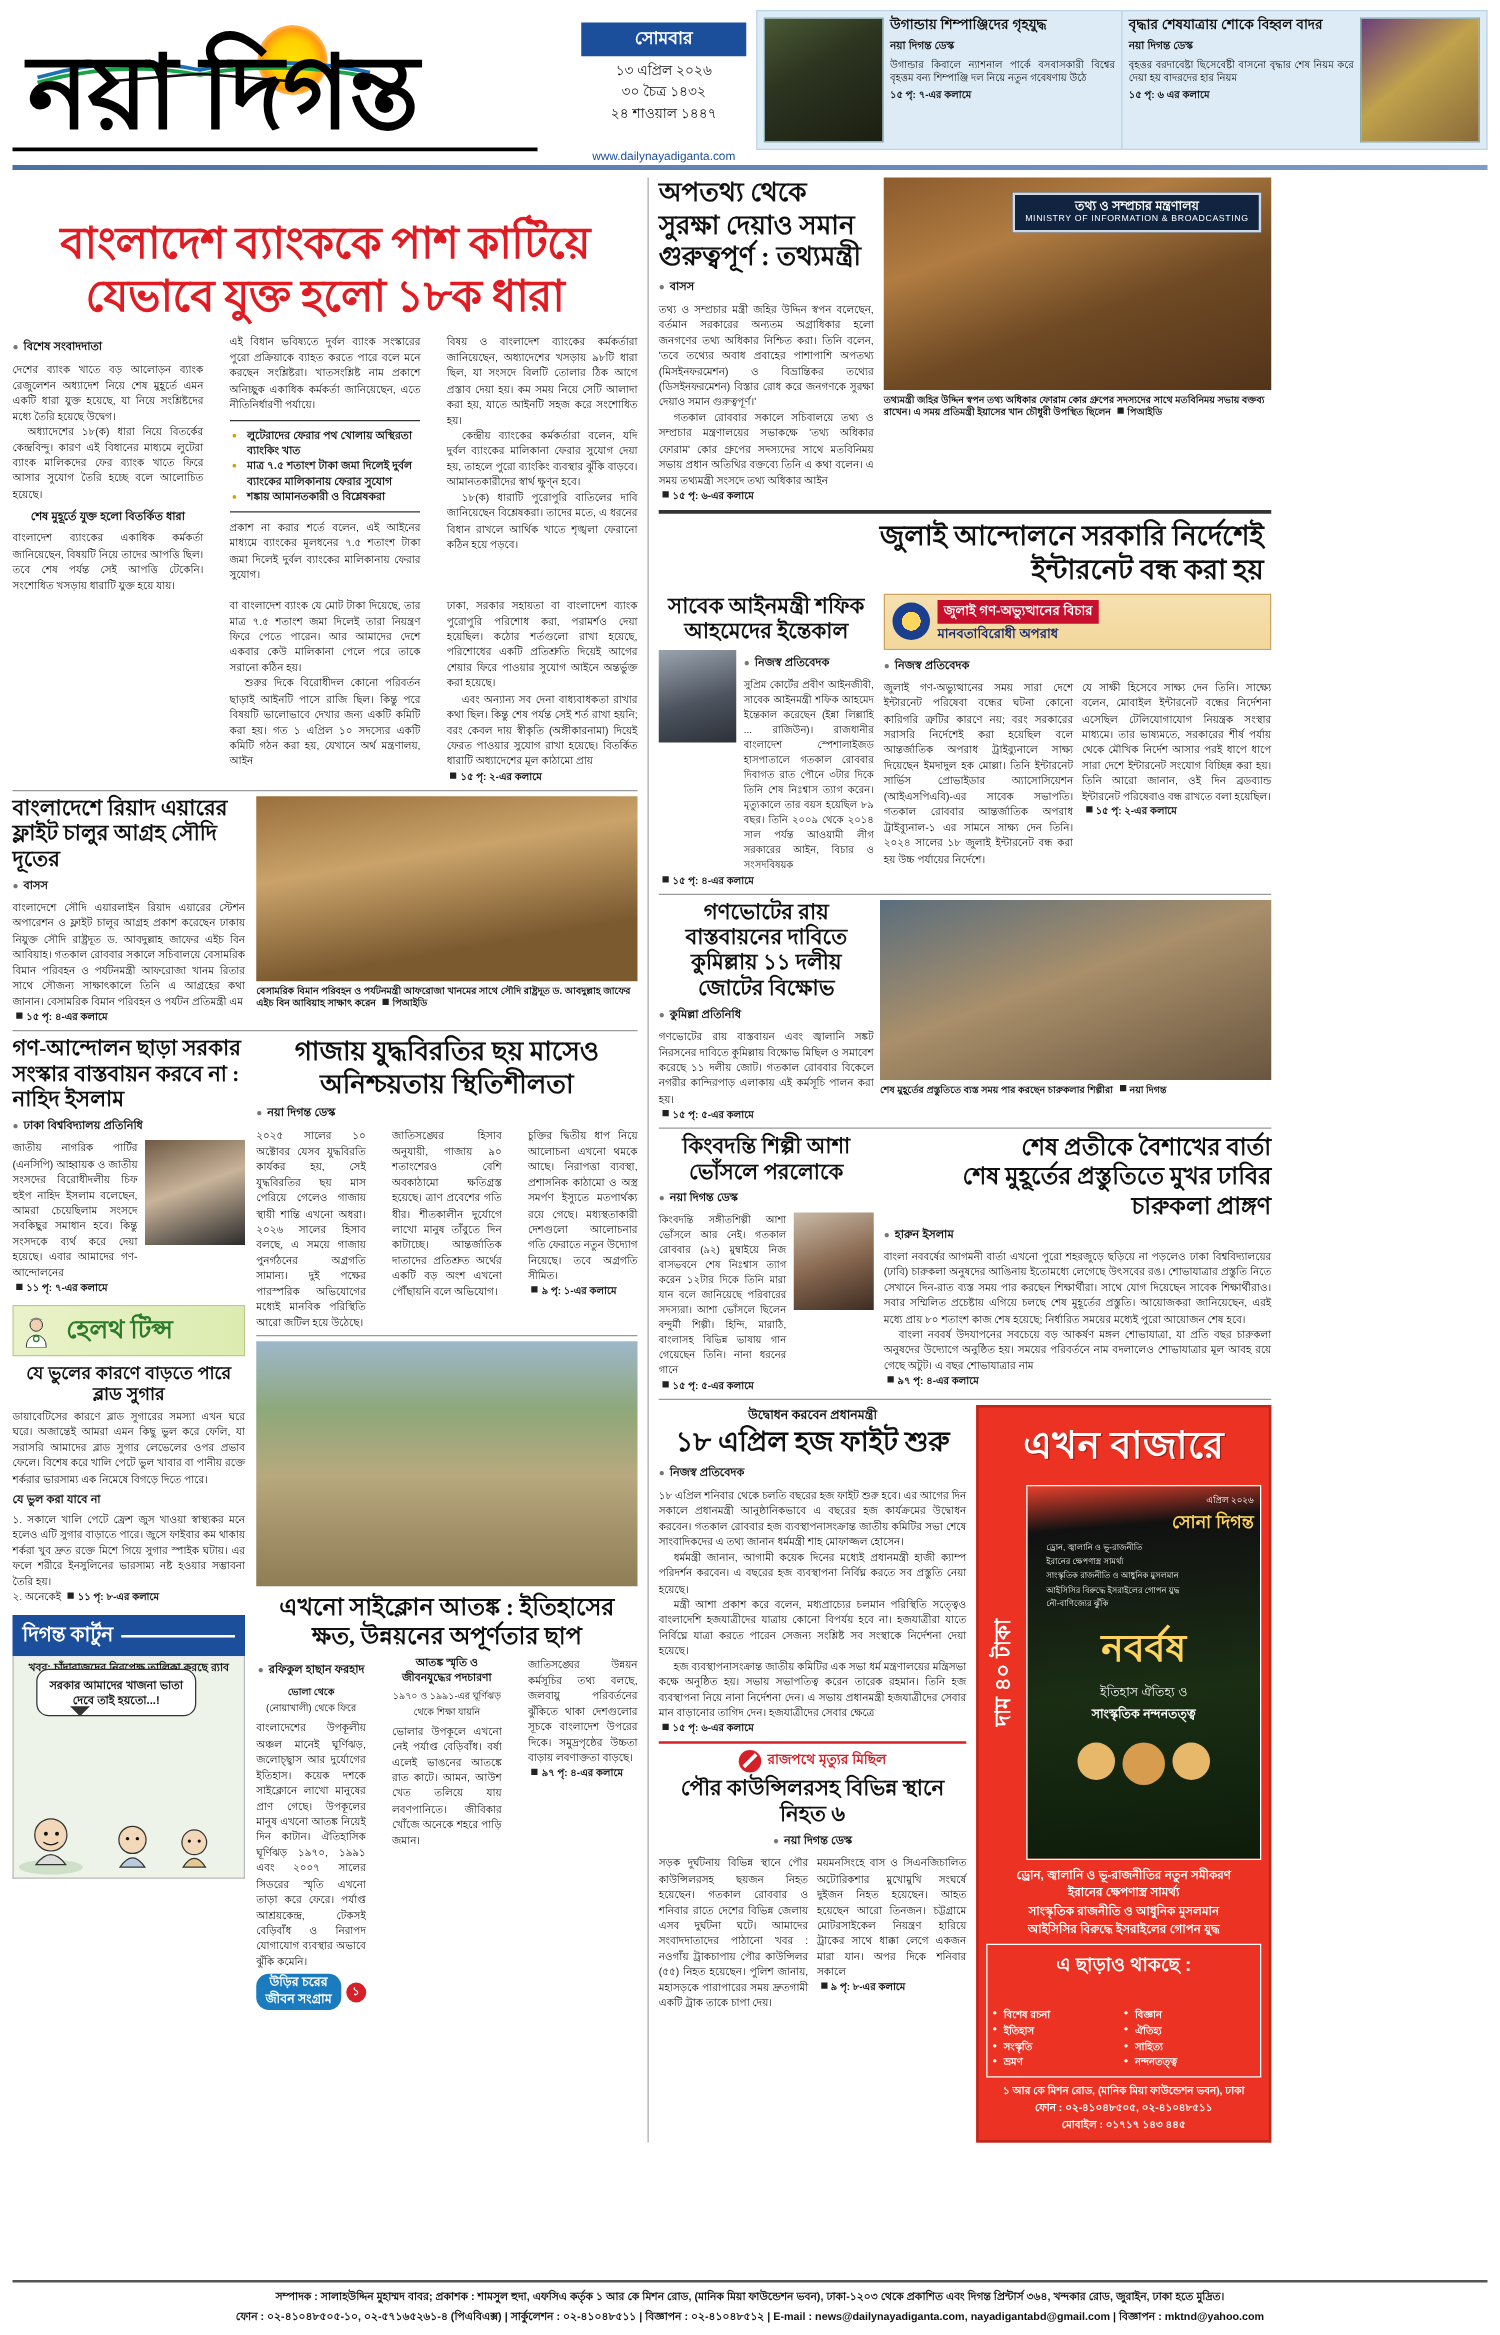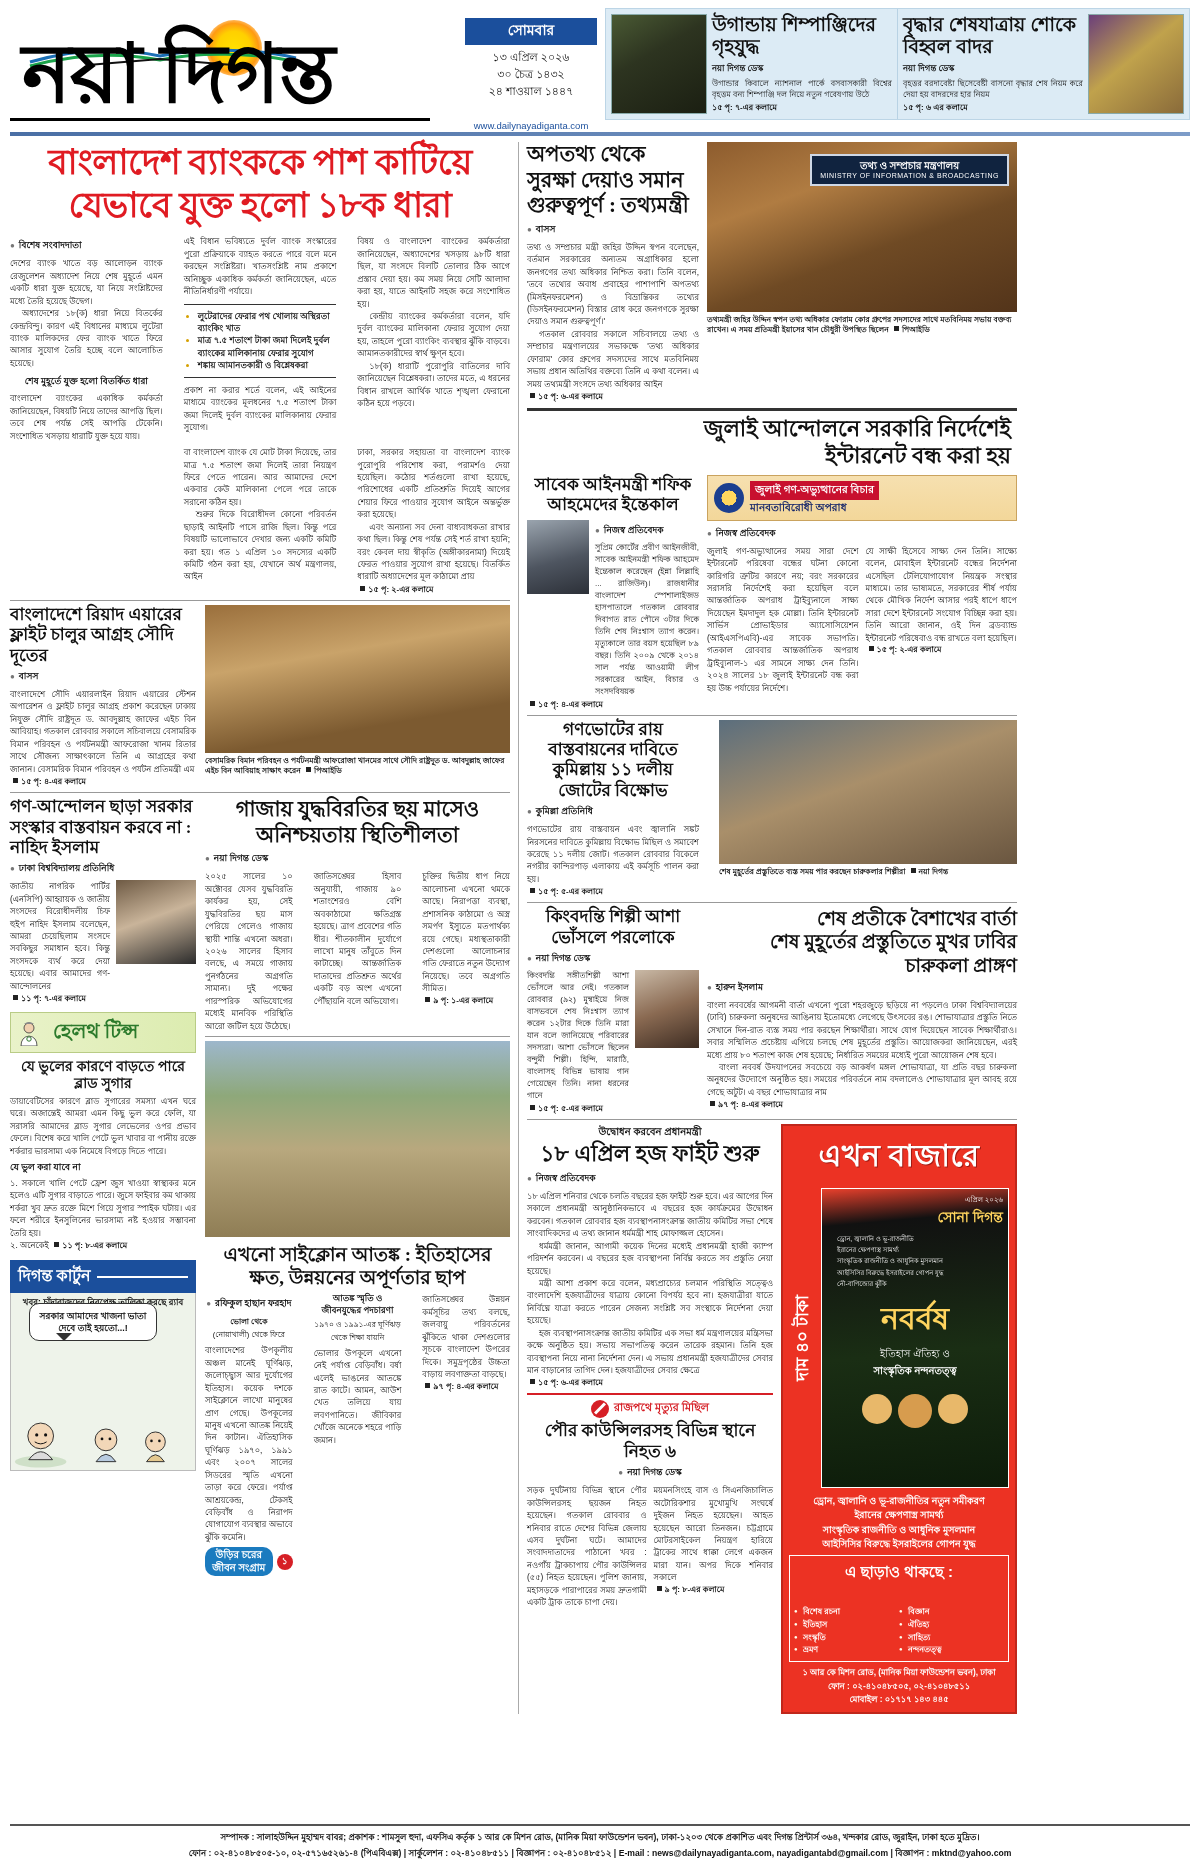--- a/index.html
+++ b/index.html
@@ -32,21 +32,21 @@
   .day-badge { background: #1b4f9c; color: #fff; font-size: 14px; font-weight: bold; padding: 2px 0 3px; margin-bottom: 4px; }
   .site-url { font-size: 9.5px; color: #1b4f9c; margin-top: 19px; }
   .mh-divider { width: 8px; }
 
   
   .topstrip { flex: 1; background: #dcebf5; border: 1px solid #bcd5e6; display: flex; height: 112px; }
   .ts-item { display: flex; gap: 5px; padding: 5px; flex: 1; }
   .ts-item + .ts-item { border-left: 1px solid #b8d2e4; }
   .ts-photo { width: 96px; flex: none; border: 1px solid #8aa; }
   .ts-body { flex: 1; min-width: 0; }
-  .ts-head { font-size: 19px; font-weight: bold; line-height: 1.18; margin-bottom: 3px; }
+  .ts-head { font-size: 11px; font-weight: bold; line-height: 1.18; margin-bottom: 3px; }
   .ts-by { font-size: 8.5px; font-weight: bold; margin-bottom: 2px; }
   .ts-text { font-size: 8px; line-height: 1.42; text-align: justify; }
   .jump { font-size: 8px; font-weight: bold; white-space: nowrap; }
 
   
   .hr-thin { height: 1px; background: #999; margin: 4px 0; }
   .hr-bold { height: 3px; background: #333; margin: 5px 0; }
   .hr-blue { height: 4px; background: linear-gradient(90deg,#4a6fa5,#7d9cc8); margin: 4px 0; }
   .hr-red { height: 2px; background: #d61f26; margin: 4px 0; }
   .byline { font-size: 9px; font-weight: bold; margin: 3px 0 4px; }
@@ -70,20 +70,21 @@
   
   .main { display: flex; gap: 8px; margin-top: 6px; }
   .col-left { width: 500px; }
   .col-right { width: 490px; }
   .vsep { width: 1px; background: #aaa; }
 
   .lead-head {
     color: #e01b22; font-size: 35px; font-weight: bold;
     text-align: center; line-height: 1.22; letter-spacing: -0.5px;
     font-family: "Liberation Serif", serif;
+    margin-top: 32px;
   }
   .h2 { font-size: 21px; font-weight: bold; line-height: 1.22; font-family:"Liberation Serif", serif; }
   .h2.c { text-align: center; }
   .h3 { font-size: 17px; font-weight: bold; line-height: 1.2; font-family:"Liberation Serif", serif; }
   .h3.c { text-align: center; }
   .h4 { font-size: 14px; font-weight: bold; line-height: 1.2; }
 
   .cols3 { display: flex; gap: 21px; }
   .cols3 > div { flex: 1; }
   .cols2 { display: flex; gap: 7px; }
@@ -453,21 +454,21 @@
             <div class="body-text">
               <p>যে সাক্ষী হিসেবে সাক্ষ্য দেন তিনি। সাক্ষ্যে বলেন, মোবাইল ইন্টারনেট বন্ধের নির্দেশনা এসেছিল টেলিযোগাযোগ নিয়ন্ত্রক সংস্থার মাধ্যমে। তার ভাষ্যমতে, সরকারের শীর্ষ পর্যায় থেকে মৌখিক নির্দেশ আসার পরই ধাপে ধাপে সারা দেশে ইন্টারনেট সংযোগ বিচ্ছিন্ন করা হয়। তিনি আরো জানান, ওই দিন ব্রডব্যান্ড ইন্টারনেট পরিষেবাও বন্ধ রাখতে বলা হয়েছিল।</p>
               <div class="jump"><span class="sq"></span><span>১৫ পৃ: ২-এর কলামে</span></div>
             </div>
           </div>
         </div>
       </div>
 
       <div class="hr-thin"></div>
 
-      <div style="display:flex;gap:20px">
+      <div style="display:flex;gap:5px">
         <div style="flex:0 0 172px">
           <div class="h3 c">গণভোটের রায় বাস্তবায়নের দাবিতে কুমিল্লায় ১১ দলীয় জোটের বিক্ষোভ</div>
           <div class="byline">কুমিল্লা প্রতিনিধি</div>
           <div class="body-text">
               <p>গণভোটের রায় বাস্তবায়ন এবং জ্বালানি সঙ্কট নিরসনের দাবিতে কুমিল্লায় বিক্ষোভ মিছিল ও সমাবেশ করেছে ১১ দলীয় জোট। গতকাল রোববার বিকেলে নগরীর কান্দিরপাড় এলাকায় এই কর্মসূচি পালন করা হয়।</p>
             </div>
           <div class="jump"><span class="sq"></span><span>১৫ পৃ: ৫-এর কলামে</span></div>
         </div>
         <div style="flex:1">
           <div class="photo crowd" style="height:144px"></div>

